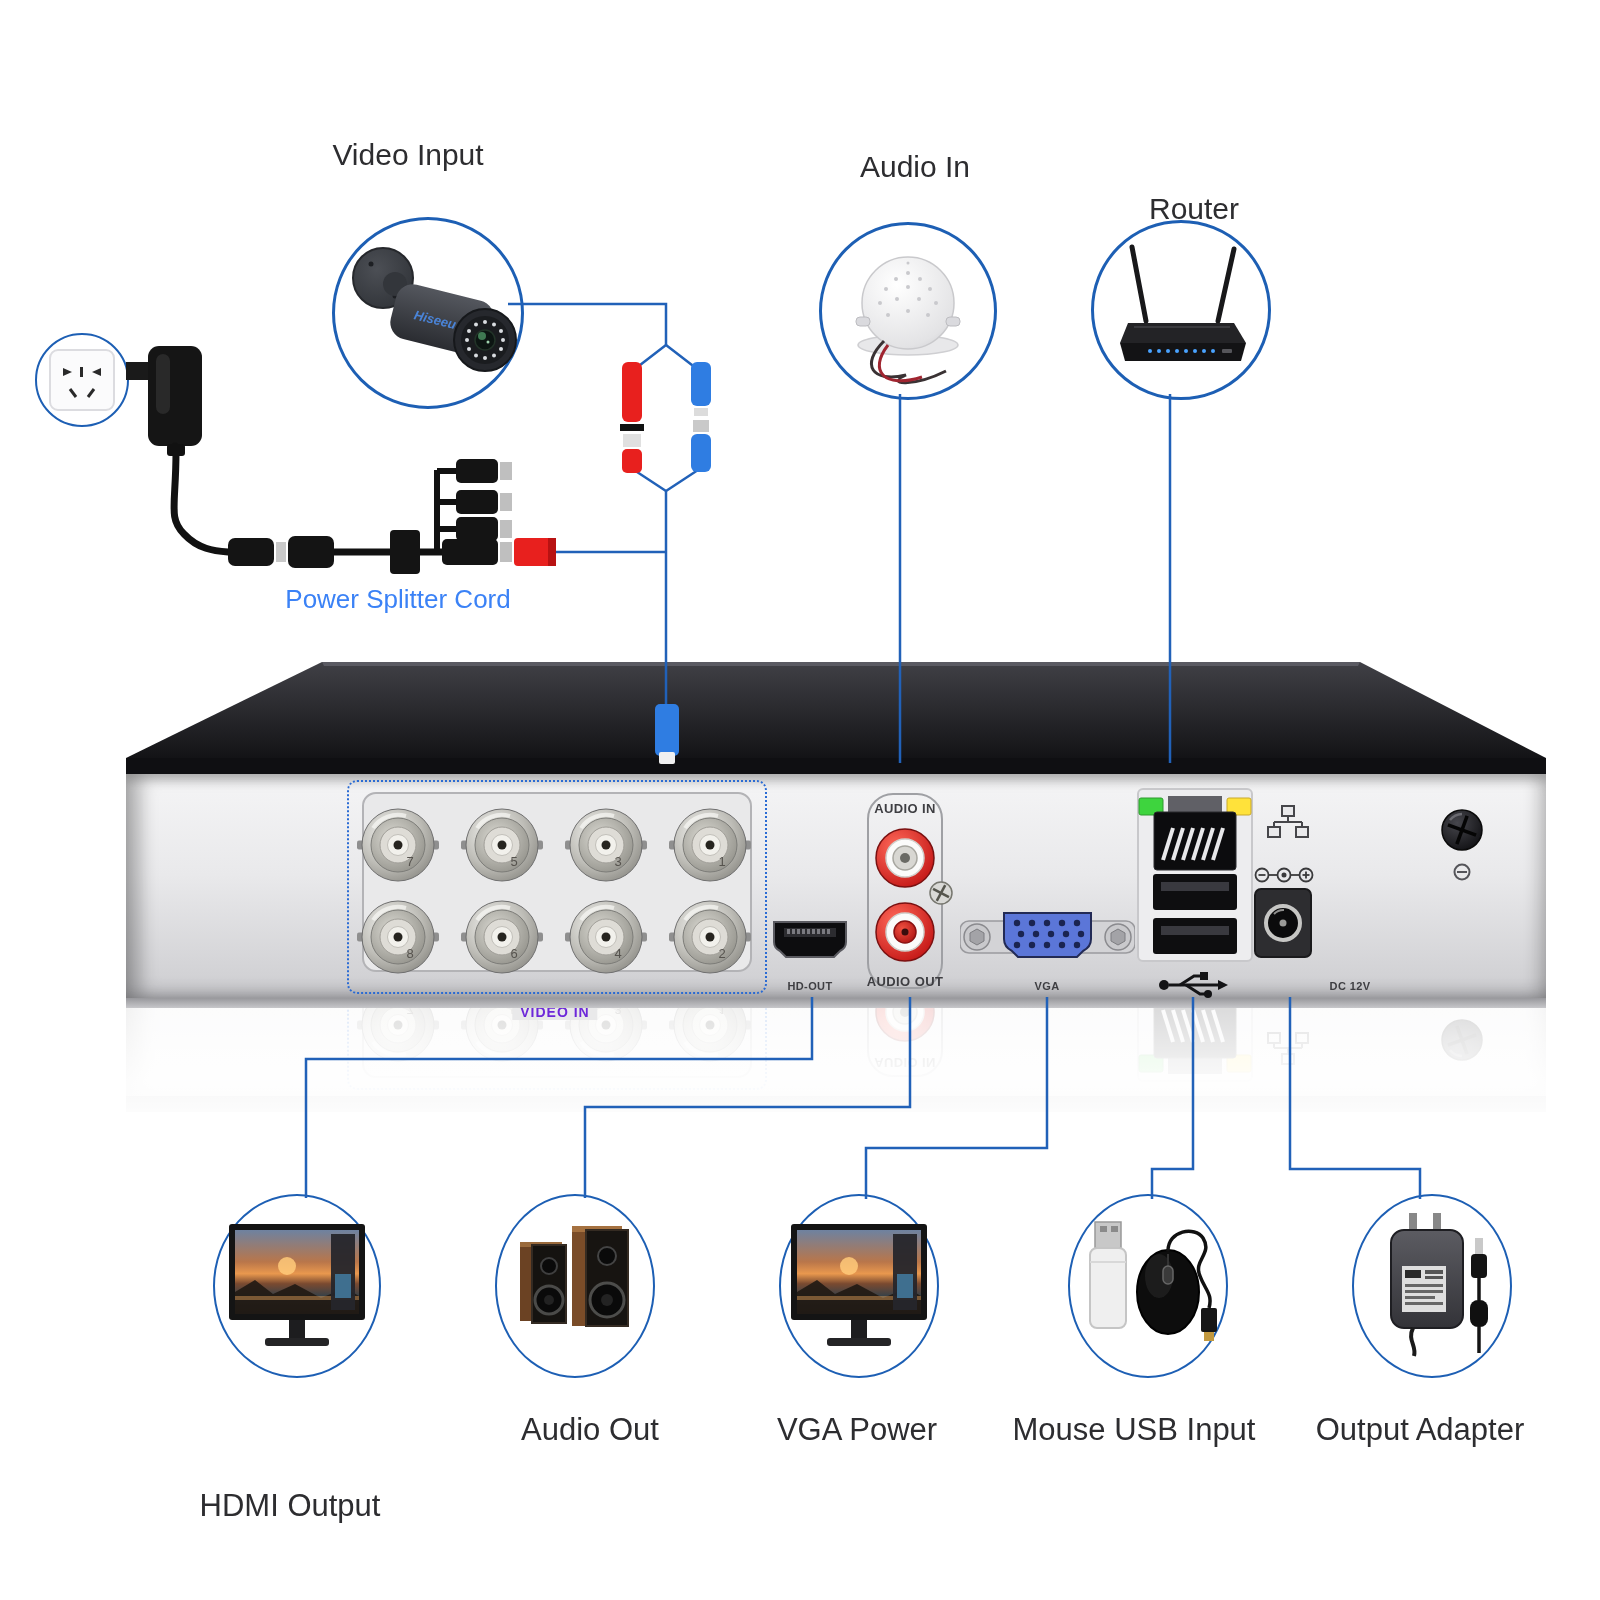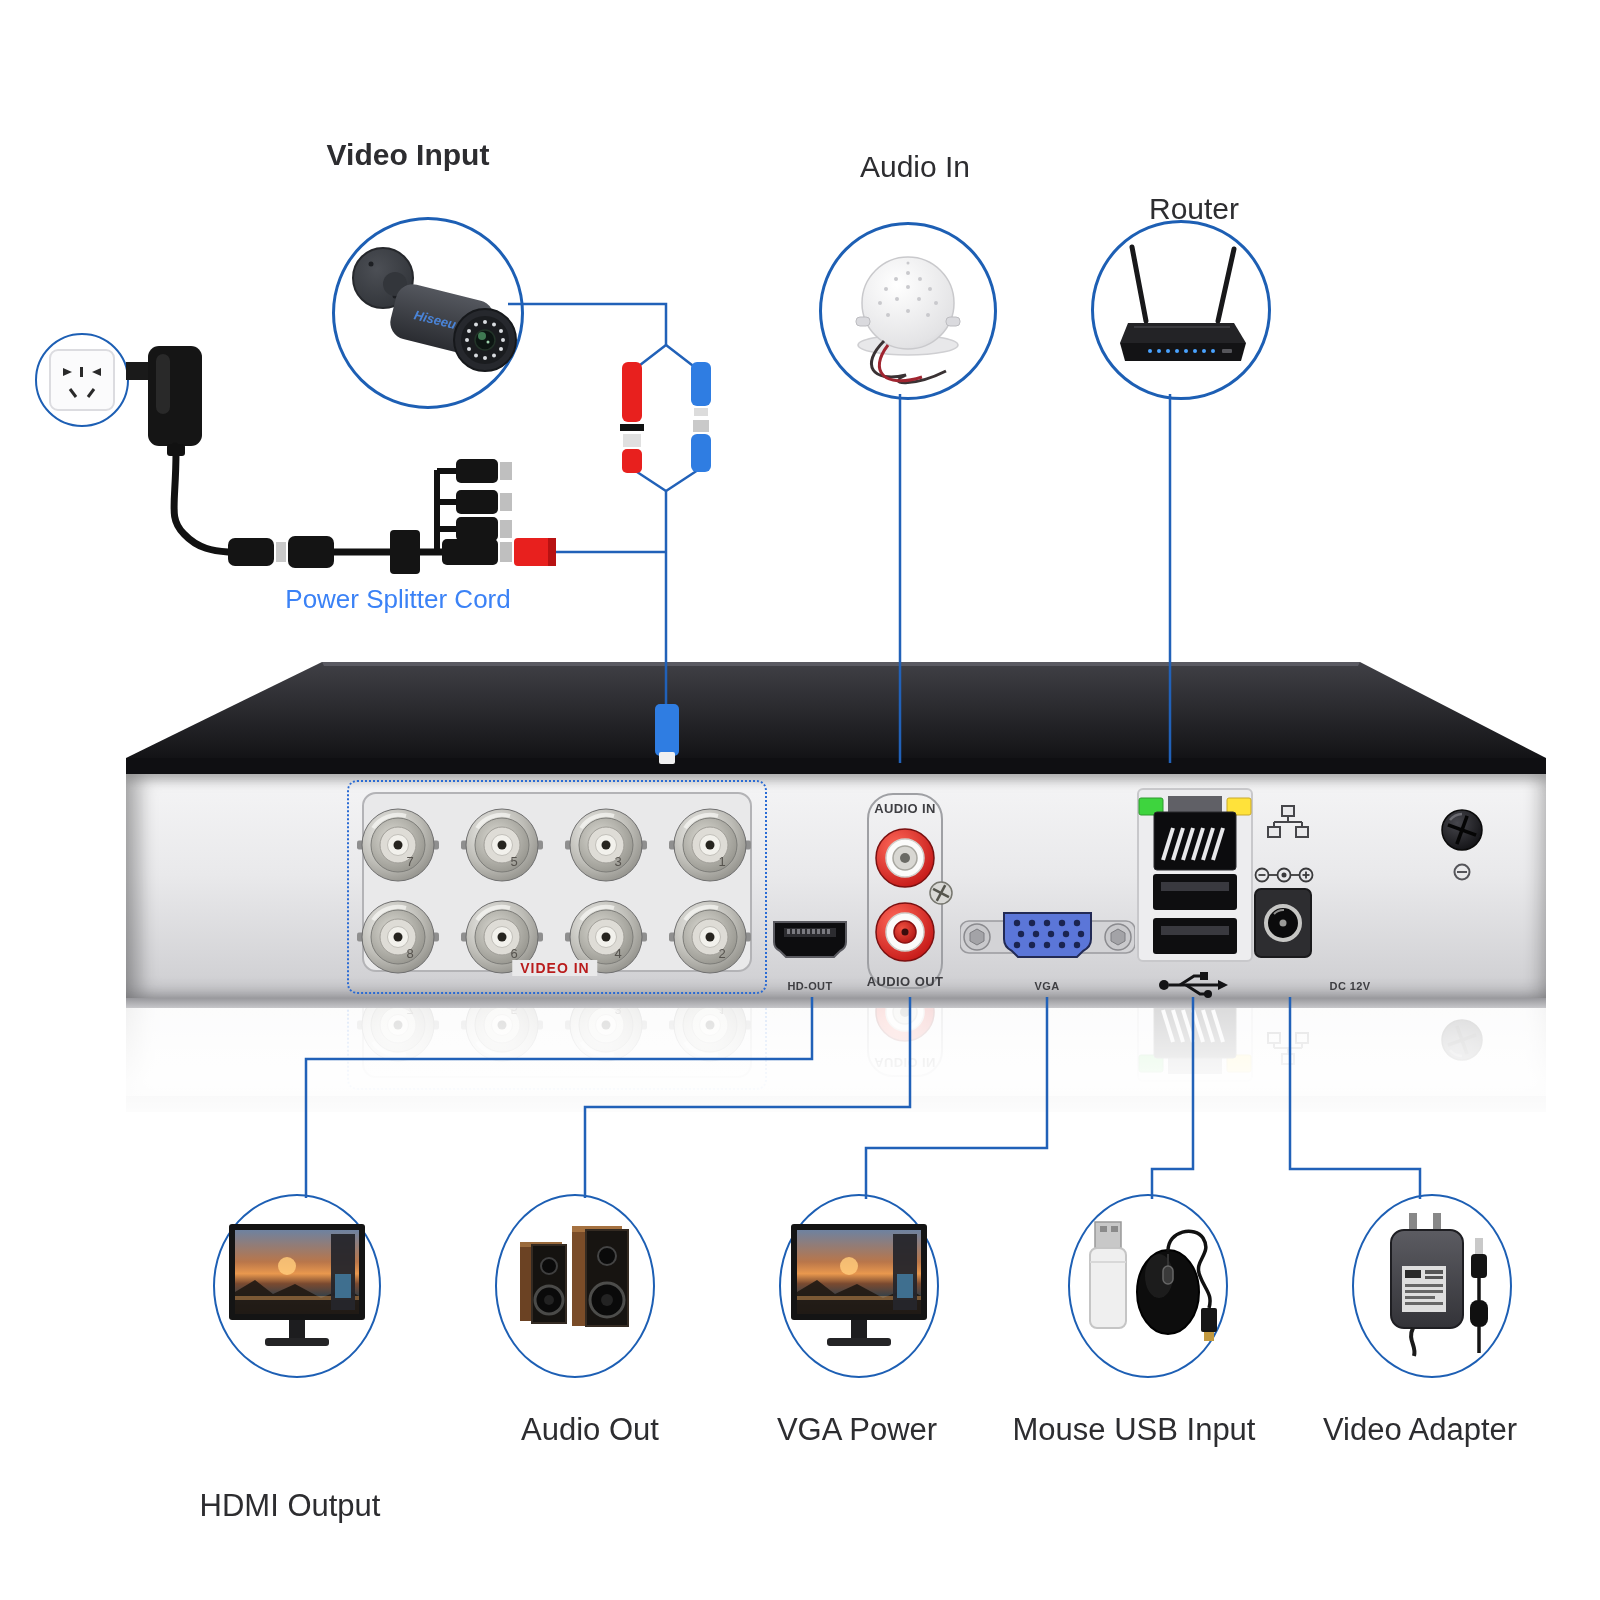--- a/index.html
+++ b/index.html
@@ -21,22 +21,22 @@
   #refl-wrap{position:absolute;left:126px;top:1008px;width:1420px;height:125px;overflow:hidden;z-index:1;}
   #refl-inner{position:absolute;left:0;top:0;width:1420px;height:240px;transform:scaleY(-1);transform-origin:50% 52px;opacity:.22;}
   #refl-fade{position:absolute;left:0;top:0;width:100%;height:100%;
      background:linear-gradient(180deg,rgba(255,255,255,.35) 0%,rgba(255,255,255,.85) 60%,#fff 95%);}
   .dotbox{position:absolute;left:221px;top:22px;width:416px;height:210px;border:2px dotted #2a6bd4;border-radius:10px;}
   .innerplate{position:absolute;left:236px;top:34px;width:386px;height:176px;background:#e9e9ea;
      border:2px solid #b3b3b6;border-radius:14px;}
   .plabel{position:absolute;transform:translate(-50%,-50%);font-weight:bold;font-size:11px;color:#3e3e42;
      letter-spacing:.4px;white-space:nowrap;}
   .plabel.small{font-size:13px;}
-  .videoin-label{position:absolute;transform:translate(-50%,-50%);font-weight:bold;font-size:14px;color:#b91c1c;
-     letter-spacing:1px;background:#e9e9ea;padding:0 8px;white-space:nowrap;}
+  .videoin-label{position:absolute;transform:translate(-50%,-50%);font-weight:bold;font-size:14px;color:#6d28d9;
+     letter-spacing:1px;background:#e9e9ea;padding:0 8px;white-space:nowrap;margin-top:44px;}
   .bncnum{position:absolute;font-size:13px;color:#56534e;transform:translate(-50%,-50%);}
   .ethbox{position:absolute;left:1011px;top:30px;width:116px;height:174px;background:#ededef;
      border:2px solid #c8c8cb;border-radius:6px;box-sizing:border-box;}
   .audiobox{position:absolute;left:741px;top:35px;width:76px;height:196px;border:2px solid #9fa0a4;
      border-radius:26px;box-sizing:border-box;}
   svg{display:block;}
   #lines{position:absolute;left:0;top:0;z-index:6;pointer-events:none;}
 </style>
 </head>
 <body>
@@ -224,21 +224,21 @@
       <rect x="693" y="420" width="16" height="12" fill="#c9c9c9"></rect>
       <rect x="691" y="434" width="20" height="38" rx="6" fill="#2f7de2"></rect>
     </g>
 
     <g>
       <rect x="655" y="704" width="24" height="52" rx="5" fill="#2f7de2"></rect>
       <rect x="659" y="752" width="16" height="12" rx="2" fill="#f0f0f0"></rect>
     </g>
   </svg>
 
-  <div class="toplabel" style="left:408px;top:138px;font-weight:bold;">Video Input</div>
+  <div class="toplabel" style="left:408px;top:138px;">Video Input</div>
   <div class="toplabel" style="left:915px;top:150px;">Audio In</div>
   <div class="toplabel" style="left:1194px;top:150px;margin-top:42px;">Router</div>
   <div class="midlabel" style="left:398px;top:584px;">Power Splitter Cord</div>
 
   <div class="circ" style="left:35px;top:333px;width:90px;height:90px;border-width:2.5px;">
     <svg width="90" height="90" viewBox="0 0 90 90">
       <rect x="13" y="15" width="64" height="60" rx="8" fill="#fbfbfc" stroke="#dcdce0" stroke-width="2"></rect>
       <path d="M26,33 l9,4 l-9,4 z" fill="#2a2a2a"></path>
       <path d="M64,33 l-9,4 l9,4 z" fill="#2a2a2a"></path>
       <rect x="43" y="32" width="3" height="10" fill="#2a2a2a"></rect>
@@ -622,15 +622,15 @@
   <div class="circ" style="left:1352px;top:1194px;width:156px;height:180px;border-width:2.5px;">
     <svg style="margin:12px 0 0 3px" width="150" height="150" xmlns:xlink="http://www.w3.org/1999/xlink">
         <use href="#sym-padapter" xlink:href="#sym-padapter"></use>
       </svg>
   </div>
 
   <div class="botlabel" style="left:290px;top:1488px;">HDMI Output</div>
   <div class="botlabel" style="left:590px;top:1412px;">Audio Out</div>
   <div class="botlabel" style="left:857px;top:1412px;">VGA Power</div>
   <div class="botlabel" style="left:1134px;top:1412px;">Mouse USB Input</div>
-  <div class="botlabel" style="left:1420px;top:1412px;">Video Adapter</div>
+  <div class="botlabel" style="left:1420px;top:1412px;">Output Adapter</div>
 
 </div>
 
 </body></html>

